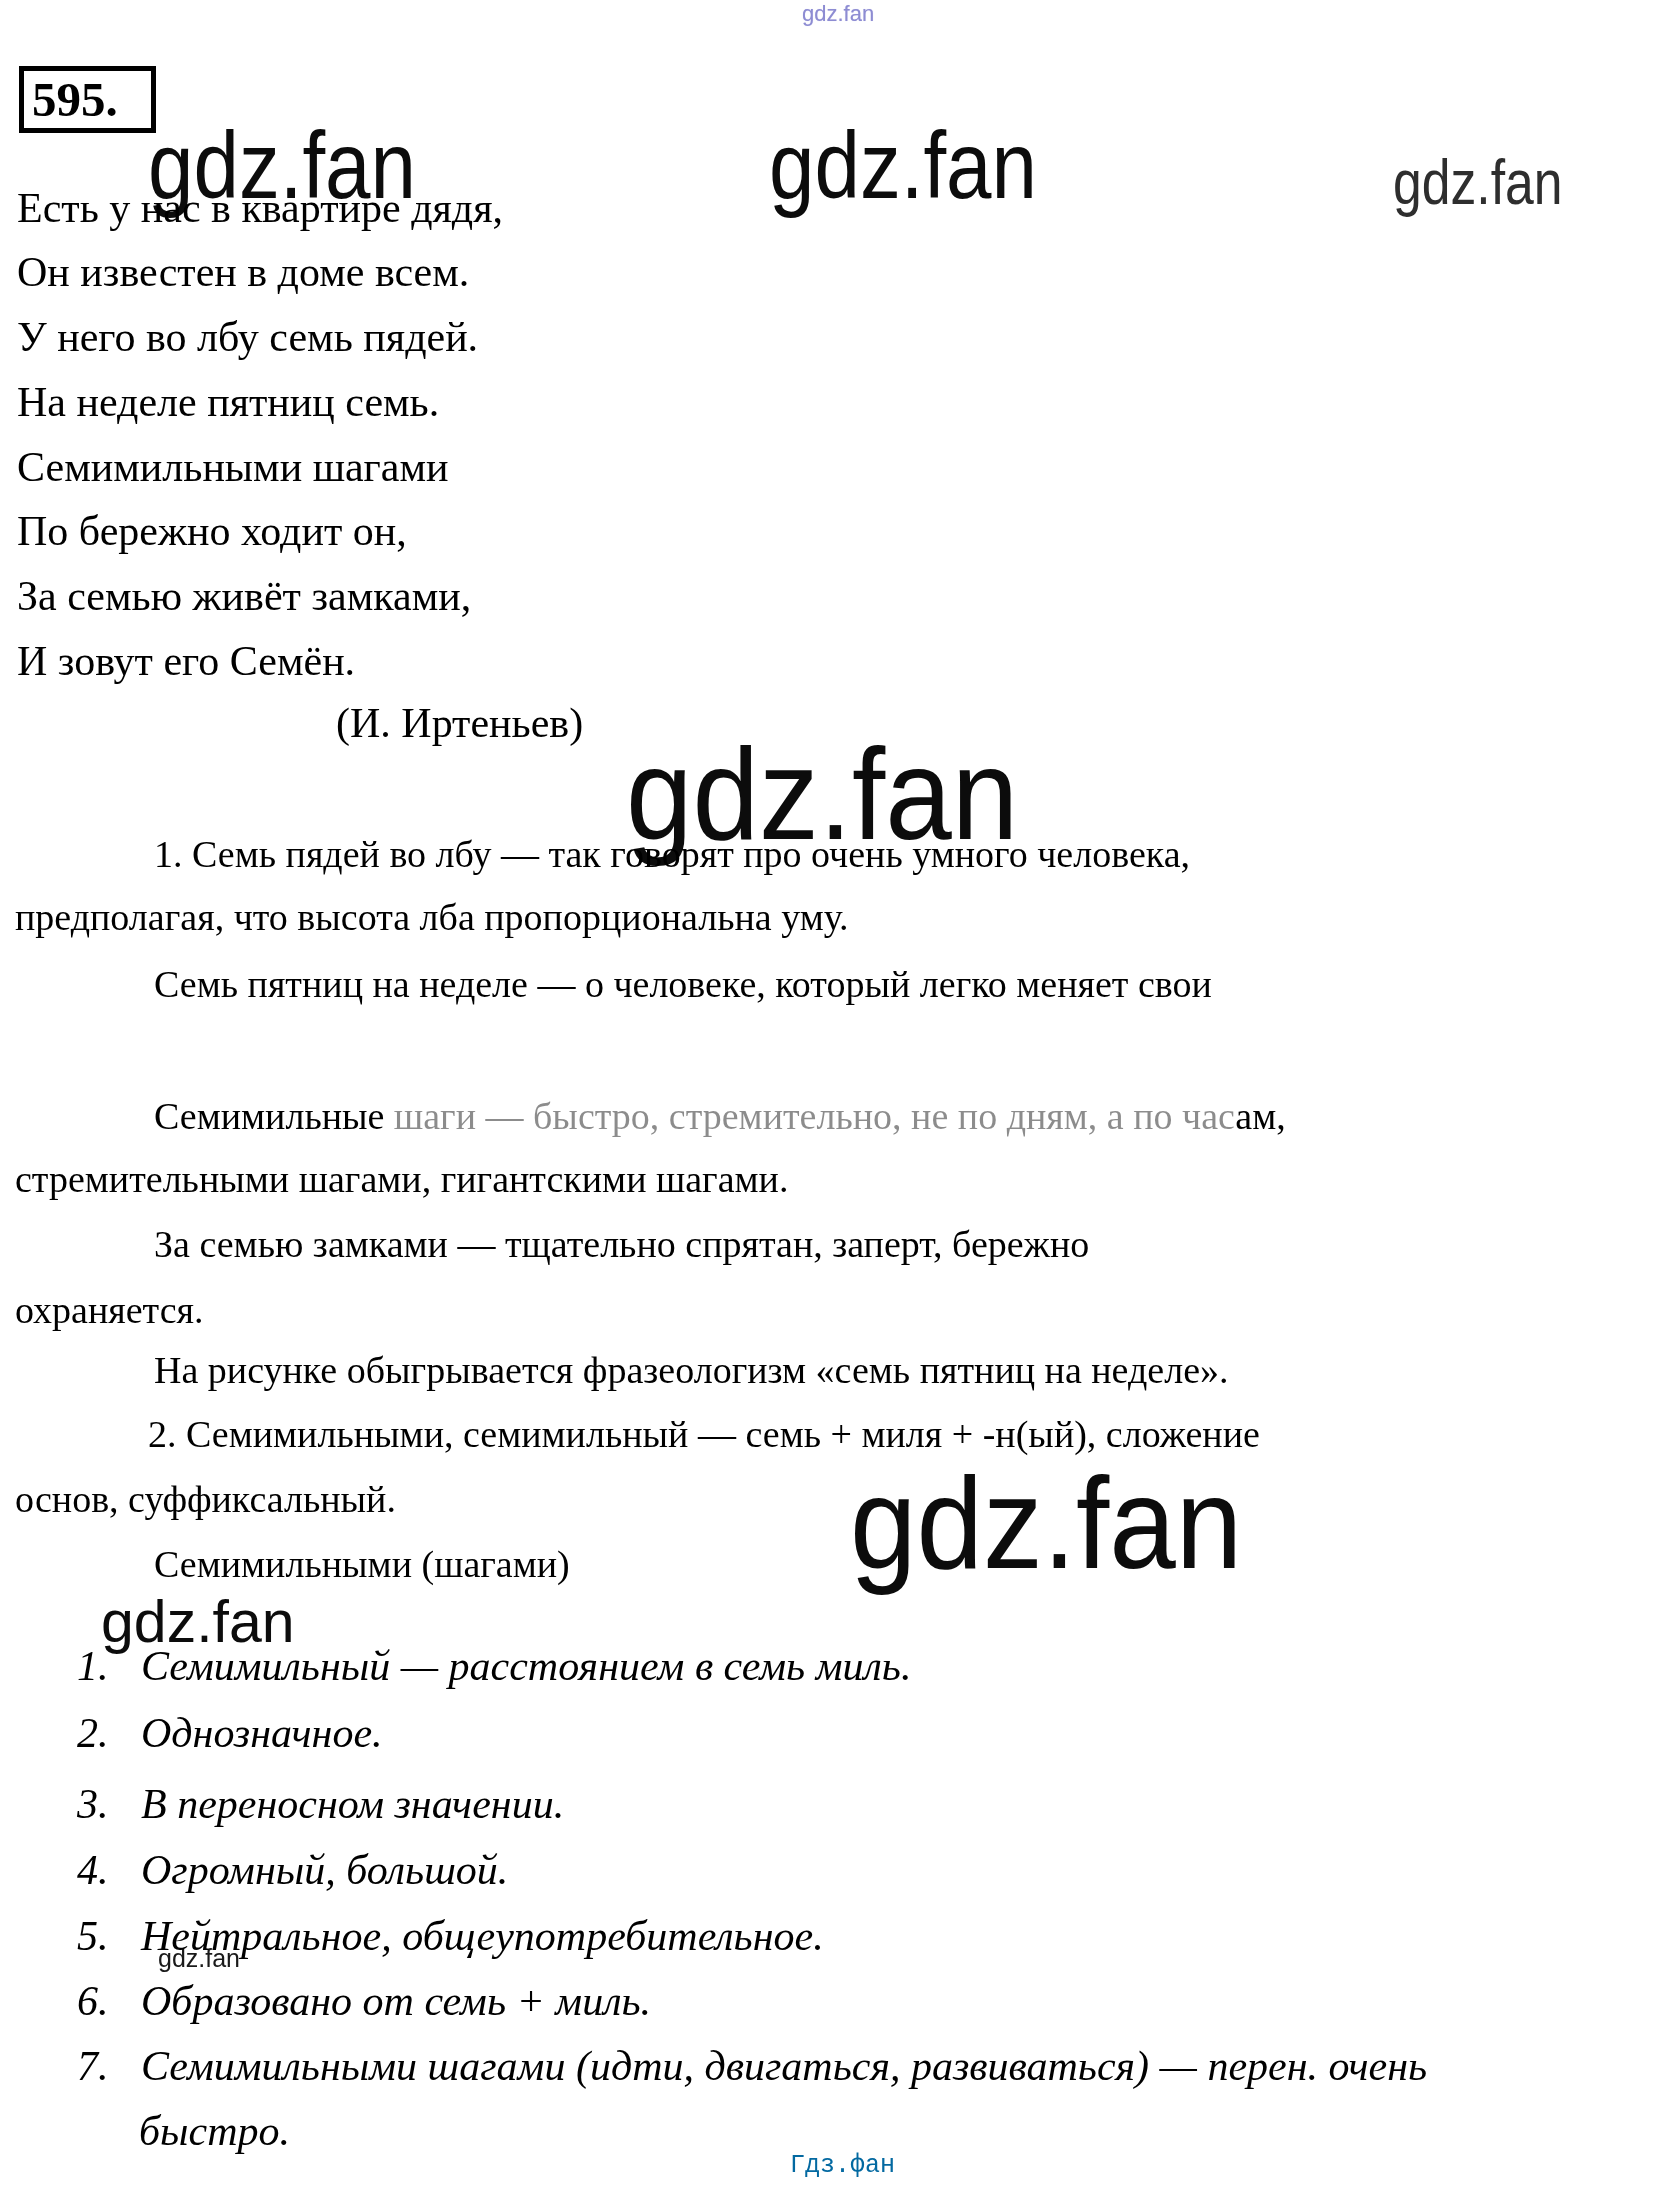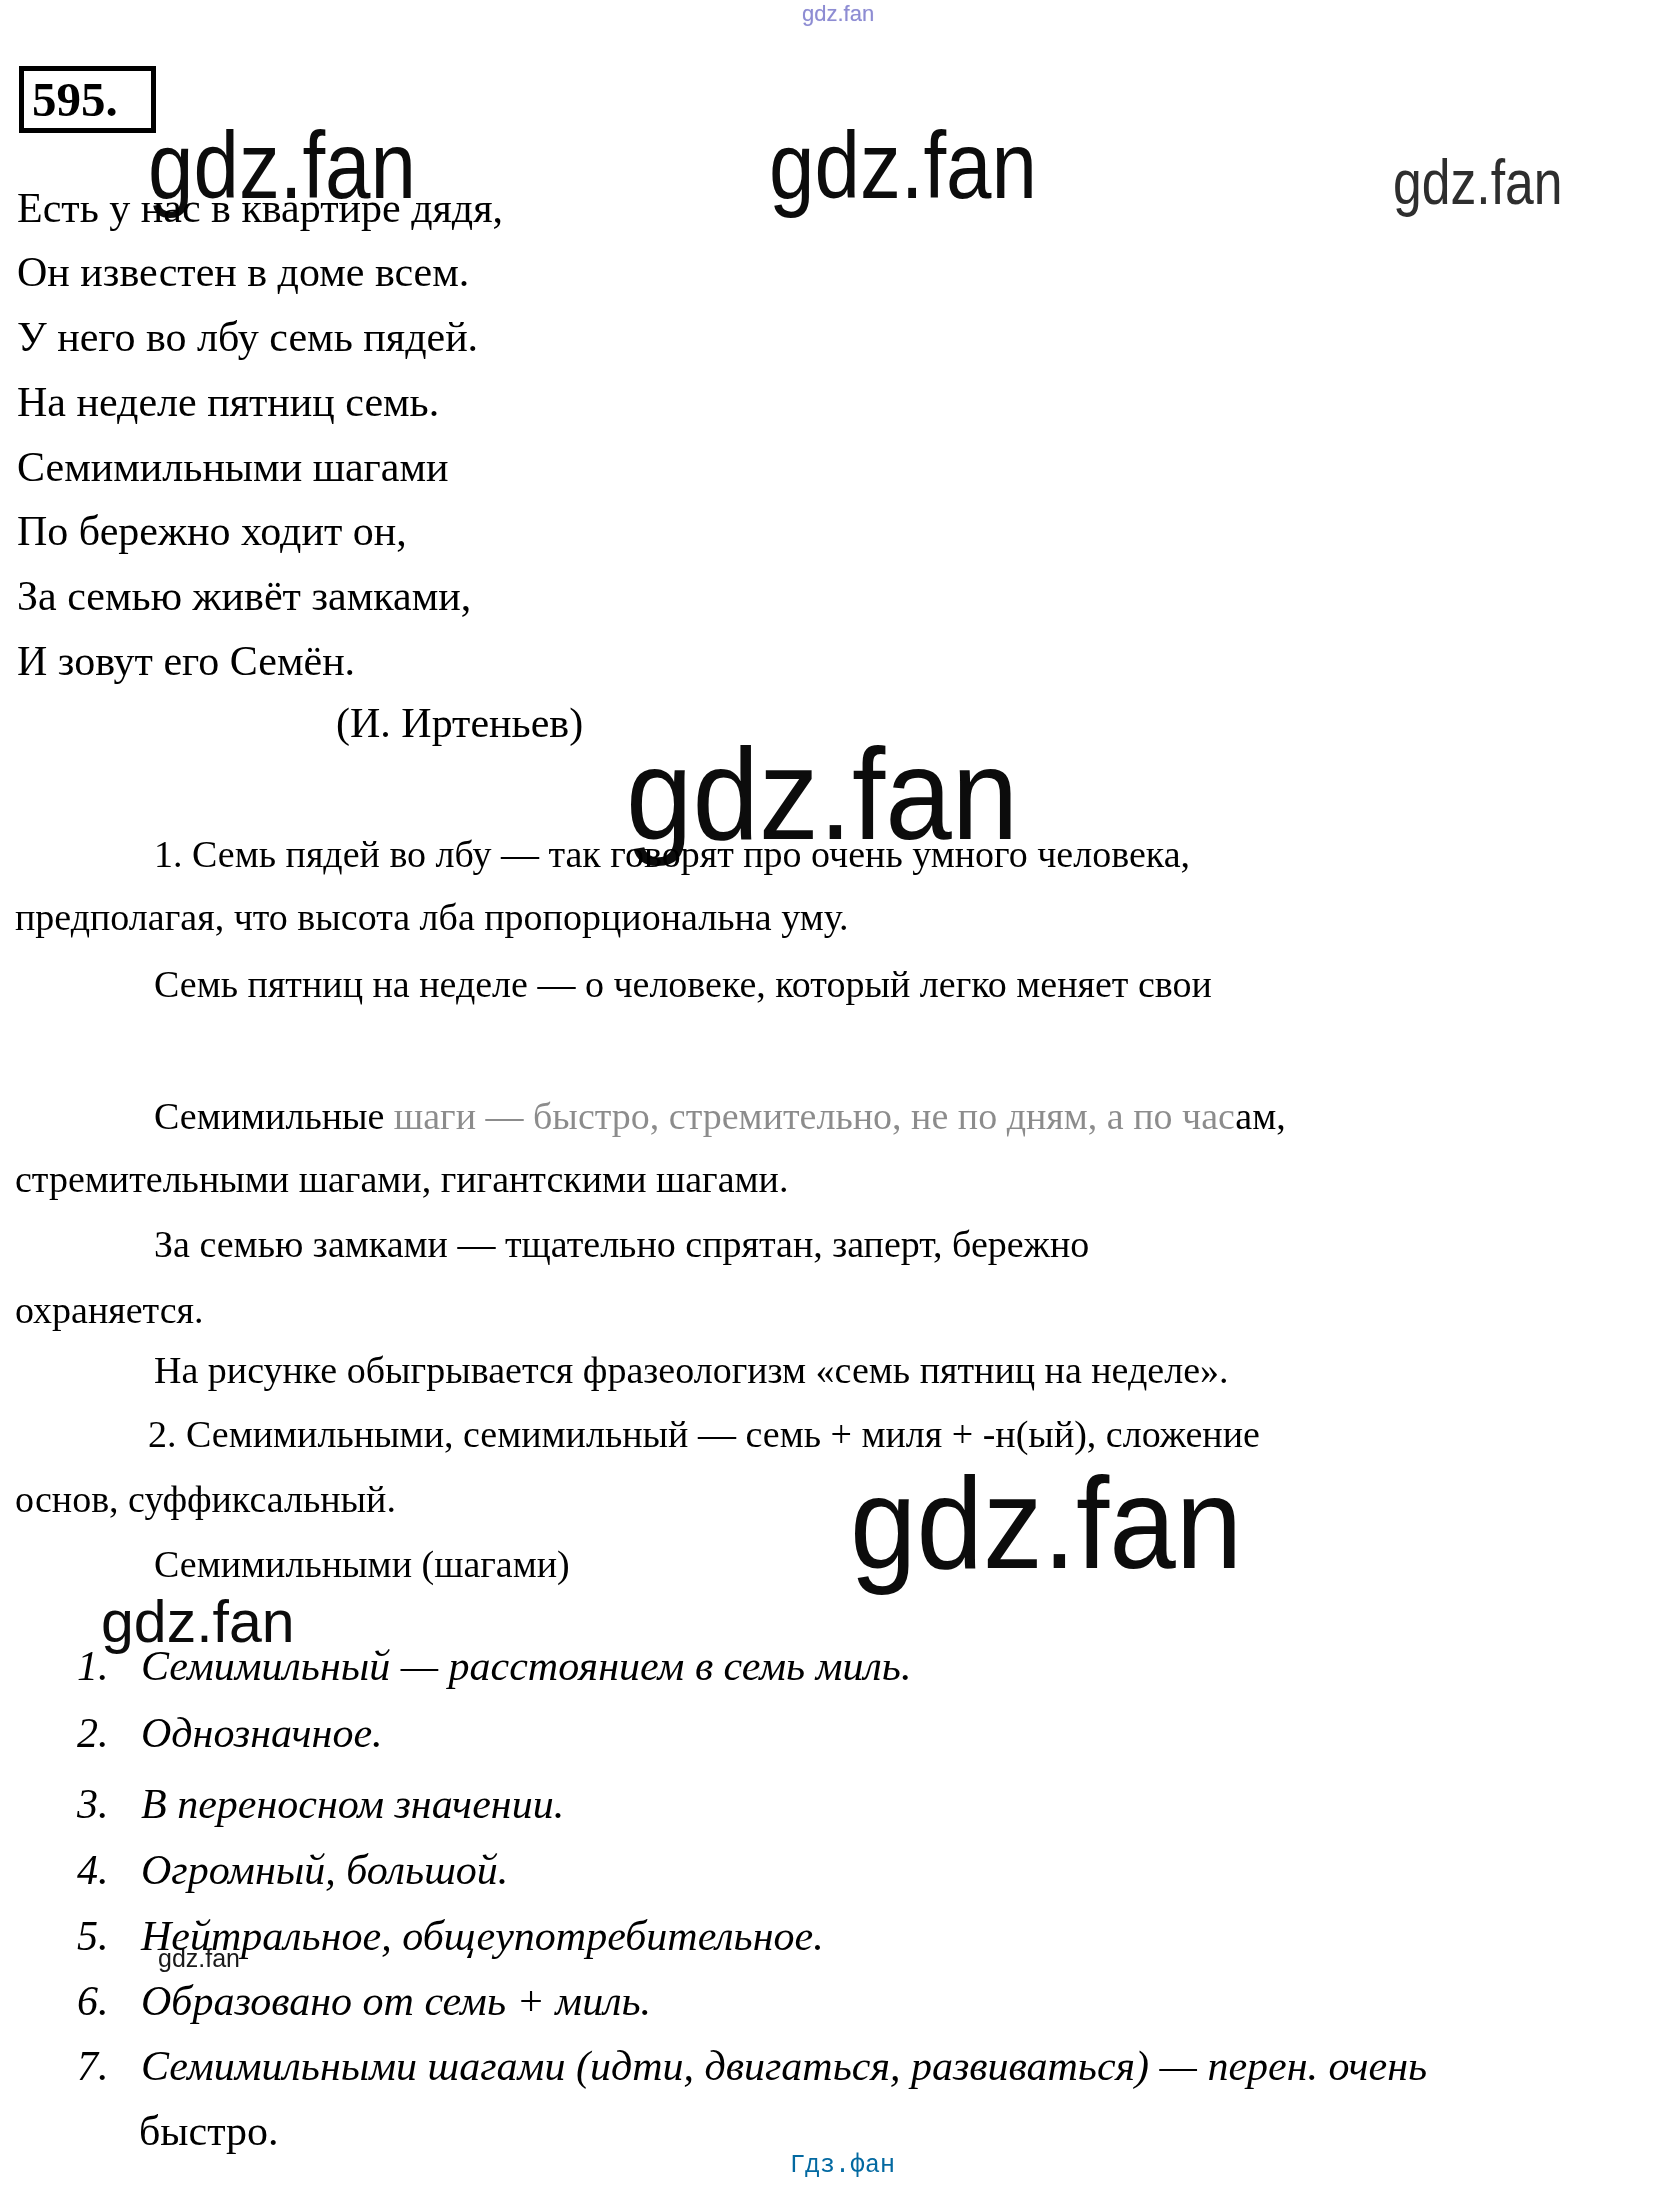--- a/index.html
+++ b/index.html
@@ -34,21 +34,21 @@
   
   .poem-line{left:17px;font-size:42px;}
   .attribution{left:336px;font-size:42px;}
   
   .expl{font-size:38px;}
   .indent{left:154px;}
   .flush{left:15px;}
   
   .li-row{left:77px;font-size:42px;font-style:italic;}
   .li-num{display:inline-block;width:64px;}
-  .li-cont{left:139px;font-size:42px;}
+  .li-cont{left:139px;font-size:42px;font-style:italic;}
   
   .footer{left:790px;top:2152px;font-size:25px;font-family:Liberation Mono, monospace;color:#0369a1;}
   
   .fade{position:absolute;background:rgba(255,255,255,0.55);pointer-events:none;}
   .fade1{left:228px;top:1027px;width:361px;height:74px;}
   .fade2{left:395px;top:1089px;width:840px;height:77px;}
 </style>
 </head>
 <body>
 

